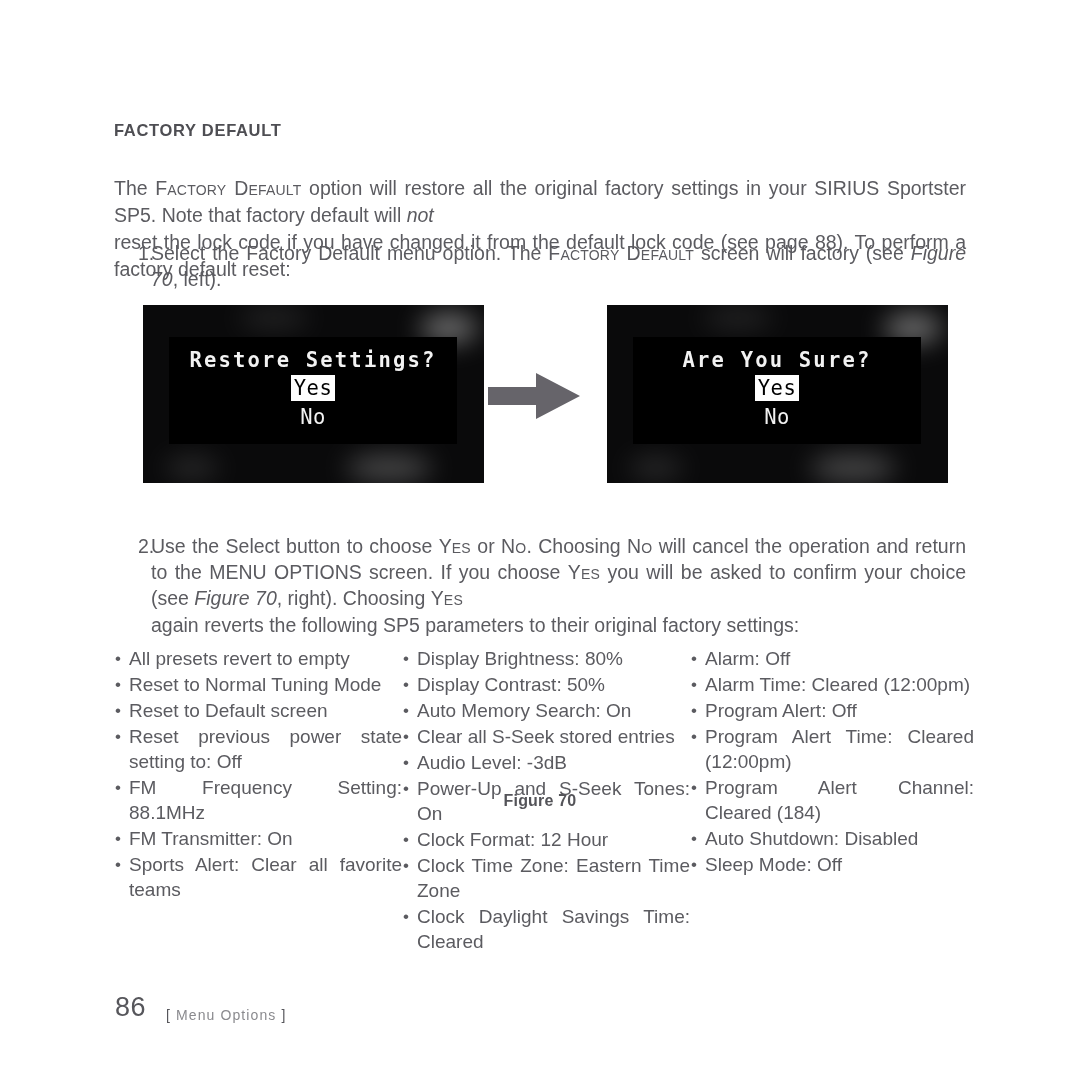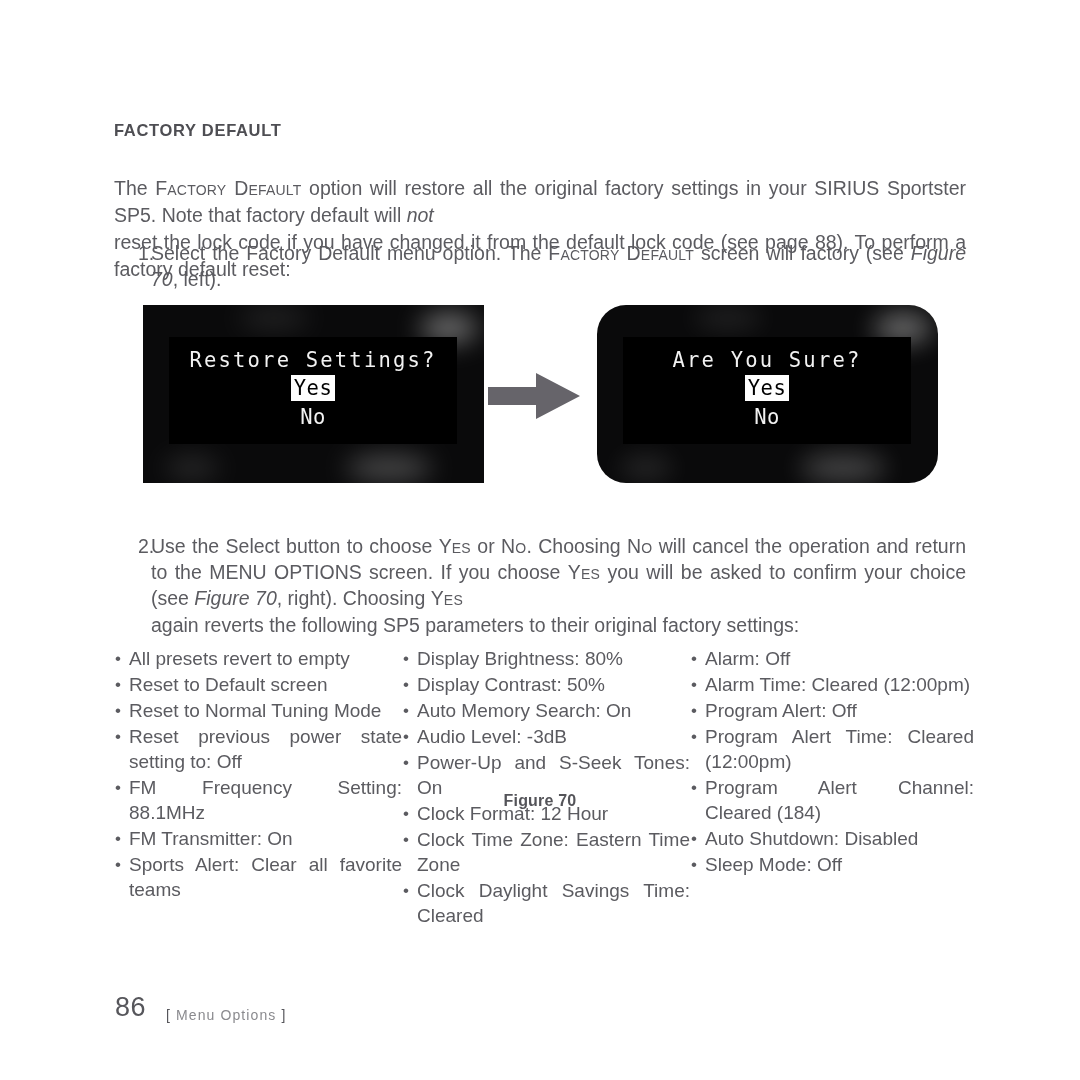--- a/index.html
+++ b/index.html
@@ -86,21 +86,21 @@
 
   .lcd {
     position: absolute;
     top: 0;
     width: 341px;
     height: 178px;
     background: #0a0a0b;
     overflow: hidden;
   }
   #lcd-left  { left: 29px; }
-  #lcd-right { left: 483px; border-radius: 29px; }
+  #lcd-right { left: 493px; }
 
   
   .lcd .glow {
     position: absolute;
     border-radius: 50%;
     background: #ffffff;
     filter: blur(13px);
     pointer-events: none;
   }
   .lcd .glow.g1 { width: 58px; height: 30px; right: 6px;  top: 8px;  opacity: .40; }
@@ -118,20 +118,21 @@
     z-index: 2;
     text-align: center;
     font-family: "DejaVu Sans Mono", "Liberation Mono", monospace;
   }
   .lcd-title {
     margin-top: 11px;
     font-size: 20.5px;
     letter-spacing: 2.2px;
     color: #f2f2f2;
     white-space: nowrap;
+    font-weight: bold;
   }
   .lcd-row {
     margin-top: 4px;
     font-size: 20.5px;
     letter-spacing: 0.5px;
     line-height: 25px;
     color: #f2f2f2;
   }
   .lcd-row .sel {
     background: #ffffff;
@@ -268,33 +269,34 @@
 
   <div class="step" id="step-2">
     <div class="num">2.</div>
     <div class="body"><span>Use the Select button to choose </span><span class="sc">Yes</span><span> or </span><span class="sc">No</span><span>. Choosing </span><span class="sc">No</span><span> will cancel the operation and return to the MENU OPTIONS screen. If you choose </span><span class="sc">Yes</span><span> you will be asked to confirm your choice (see </span><span class="it">Figure 70</span><span>, right). Choosing </span><span class="sc">Yes</span><span class="last-line"> again reverts the following SP5 parameters to their original factory settings:</span></div>
   </div>
 
   <div class="columns">
     <div class="col" id="col-1">
       <ul>
           <li><span>All presets revert to </span><span>empty</span></li>
+          <li><span>Reset to Normal Tuning </span><span>Mode</span></li>
           <li><span>Reset to Default </span><span>screen</span></li>
-          <li><span>Reset to Normal Tuning </span><span>Mode</span></li>
           <li><span>Reset previous power state setting to: </span><span>Off</span></li>
           <li><span>FM Frequency Setting: </span><span>88.1MHz</span></li>
           <li>FM Transmitter: On</li>
           <li><span>Sports Alert: Clear all favorite </span><span>teams</span></li>
         </ul>
     </div>
     <div class="col" id="col-2">
       <ul>
           <li>Display Brightness: 80%</li>
           <li>Display Contrast: 50%</li>
           <li><span>Auto Memory Search: </span><span>On</span></li>
+          <li><span>Clear all S-Seek stored </span><span>entries</span></li>
           <li>Audio Level: -3dB</li>
           <li><span>Power-Up and S-Seek Tones: </span><span>On</span></li>
           <li><span>Clock Format: 12 </span><span>Hour</span></li>
           <li><span>Clock Time Zone: Eastern Time </span><span>Zone</span></li>
           <li><span>Clock Daylight Savings Time: </span><span>Cleared</span></li>
         </ul>
     </div>
     <div class="col" id="col-3">
       <ul>
           <li>Alarm: Off</li>

